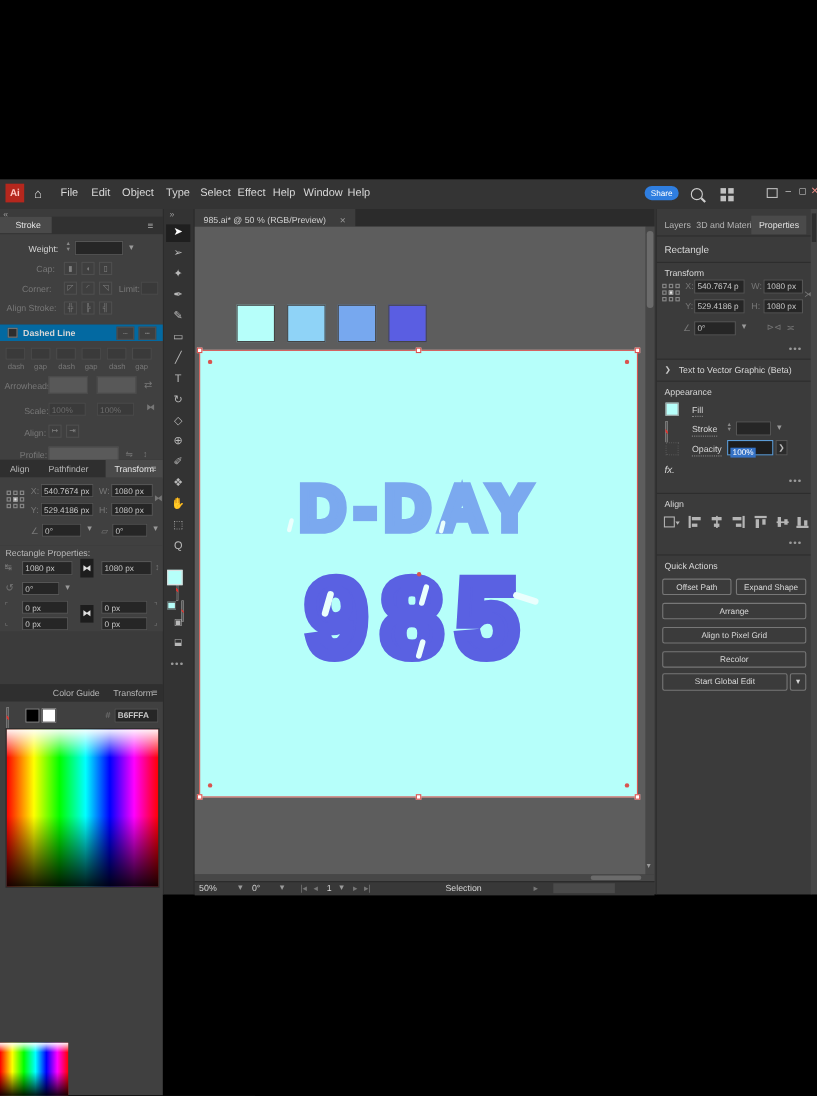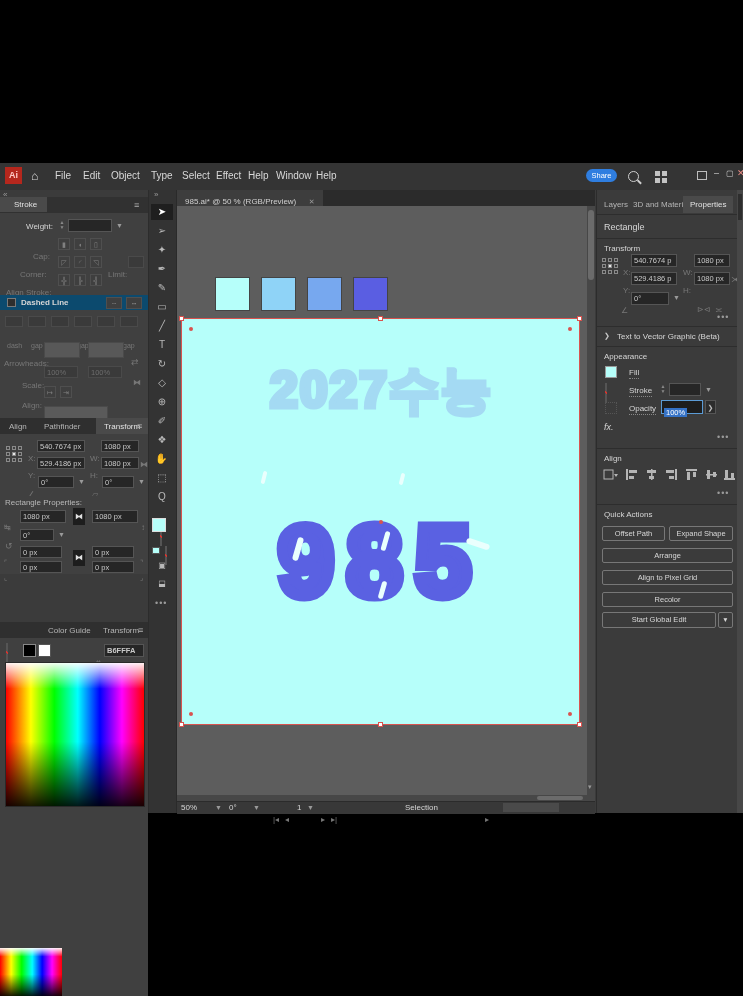--- a/index.html
+++ b/index.html
@@ -1,20 +1,20 @@
 <!DOCTYPE html>
 <html><head>
 <meta charset="utf-8">
 <style>
   html,body{margin:0;padding:0;background:#000;}
   #stage{position:relative;width:743px;height:996px;background:#000;overflow:hidden;
          font-family:"Liberation Sans",sans-serif;-webkit-font-smoothing:antialiased;}
   .abs{position:absolute;}
   .lb{color:#aaa;font-size:8px;line-height:10px;white-space:nowrap;}
-  .dim{color:#777;margin-top:12px;}
+  .dim{color:#777;}
   .bright{color:#d6d6d6;}
   .fld{background:#262626;border:1px solid #555;color:#c9c9c9;font-size:7.5px;line-height:11px;
        padding:0 2px;overflow:hidden;white-space:nowrap;box-sizing:border-box;}
   .fld.dis{background:#3a3a3a;border-color:#4a4a4a;color:#6d6d6d;}
   .chev{color:#9a9a9a;font-size:7px;}
   .btn3{width:12px;height:12px;background:#3f3f3f;border:1px solid #4f4f4f;color:#808080;
         font-size:7px;line-height:11px;text-align:center;box-sizing:border-box;}
   .panel{background:#3b3b3b;}
   .sect{background:#404040;}
   .divider{background:#2d2d2d;height:1px;}
@@ -103,21 +103,21 @@
       <span class="abs btn3" style="left:74px;top:43px;">◜</span>
       <span class="abs btn3" style="left:90px;top:43px;">◹</span>
       <span class="abs lb dim" style="left:108px;top:45px;">Limit:</span>
       <span class="abs fld dis" style="left:128px;top:43px;width:16px;height:12px;"></span>
       <span class="abs lb dim" style="left:6px;top:63px;">Align Stroke:</span>
       <span class="abs btn3" style="left:58px;top:61px;">╬</span>
       <span class="abs btn3" style="left:74px;top:61px;">╠</span>
       <span class="abs btn3" style="left:90px;top:61px;">╣</span>
     </div>
 
-    <div class="abs" style="left:0px;top:105px;width:148px;height:15px;background:#0c4a6e;">
+    <div class="abs" style="left:0px;top:105px;width:148px;height:15px;background:#0369a1;">
       <span class="abs ckb" style="left:7px;top:3px;"></span>
       <span class="abs lb bright" style="left:21px;top:3px;font-weight:bold;">Dashed Line</span>
       <span class="abs btn3" style="left:106px;top:2px;width:16px;">┄</span>
       <span class="abs btn3" style="left:126px;top:2px;width:16px;">┅</span>
     </div>
     <div class="abs sect" style="left:0px;top:120px;width:148px;height:108px;">
       <span class="abs fld dis" style="left:5px;top:6px;width:18px;height:11px;"></span>
       <span class="abs fld dis" style="left:28px;top:6px;width:18px;height:11px;"></span>
       <span class="abs fld dis" style="left:51px;top:6px;width:18px;height:11px;"></span>
       <span class="abs fld dis" style="left:74px;top:6px;width:18px;height:11px;"></span>
@@ -253,21 +253,21 @@
   </div>
 
   <div class="abs" style="left:177px;top:206px;width:410px;height:589px;background:#5d5d5d;overflow:hidden;">
 
     <span class="abs swx" style="left: 38px; top: 71px; width: 35px; height: 34px; border-color: rgb(68, 68, 68); background: rgb(182, 255, 250);"></span>
     <span class="abs swx" style="left: 84px; top: 71px; width: 35px; height: 34px; border-color: rgb(68, 68, 68); background: rgb(143, 211, 247);"></span>
     <span class="abs swx" style="left: 130px; top: 71px; width: 35px; height: 34px; border-color: rgb(68, 68, 68); background: rgb(119, 168, 239);"></span>
     <span class="abs swx" style="left: 176px; top: 71px; width: 35px; height: 34px; border-color: rgb(68, 68, 68); background: rgb(90, 94, 226);"></span>
 
     <div class="abs" style="left: 4px; top: 112px; width: 399px; height: 407px; border: 1px solid rgb(217, 83, 79); box-sizing: border-box; background: rgb(182, 255, 250);">
-      <div class="abs bubble" style="left: 0px; top: 38px; width: 399px; font-size: 50px; letter-spacing: 2px; -webkit-text-stroke: 5px currentcolor; color: rgb(164, 218, 243);">2027수능</div>
+      <div class="abs bubble" style="left: 0px; top: 110px; width: 399px; font-size: 58px; letter-spacing: 8px; -webkit-text-stroke: 7px currentcolor; color: rgb(123, 169, 239);">D-DAY</div>
       <div class="abs bubble" style="left: 0px; top: 186px; width: 399px; font-size: 98px; letter-spacing: 14px; -webkit-text-stroke: 11px currentcolor; color: rgb(90, 97, 226);">985</div>
 
       <span class="hl" style="left:80px;top:152px;width:4px;height:13px;transform:rotate(14deg);"></span>
       <span class="hl" style="left:218px;top:154px;width:4px;height:12px;transform:rotate(14deg);"></span>
       <span class="hl" style="left:113px;top:218px;width:6px;height:24px;transform:rotate(16deg);"></span>
       <span class="hl" style="left:201px;top:212px;width:5px;height:20px;transform:rotate(16deg);"></span>
       <span class="hl" style="left:198px;top:262px;width:5px;height:18px;transform:rotate(16deg);"></span>
       <span class="hl" style="left:284px;top:222px;width:24px;height:6px;transform:rotate(18deg);border-radius:6px;"></span>
 
       <span class="rdot" style="left:7px;top:8px;"></span>

